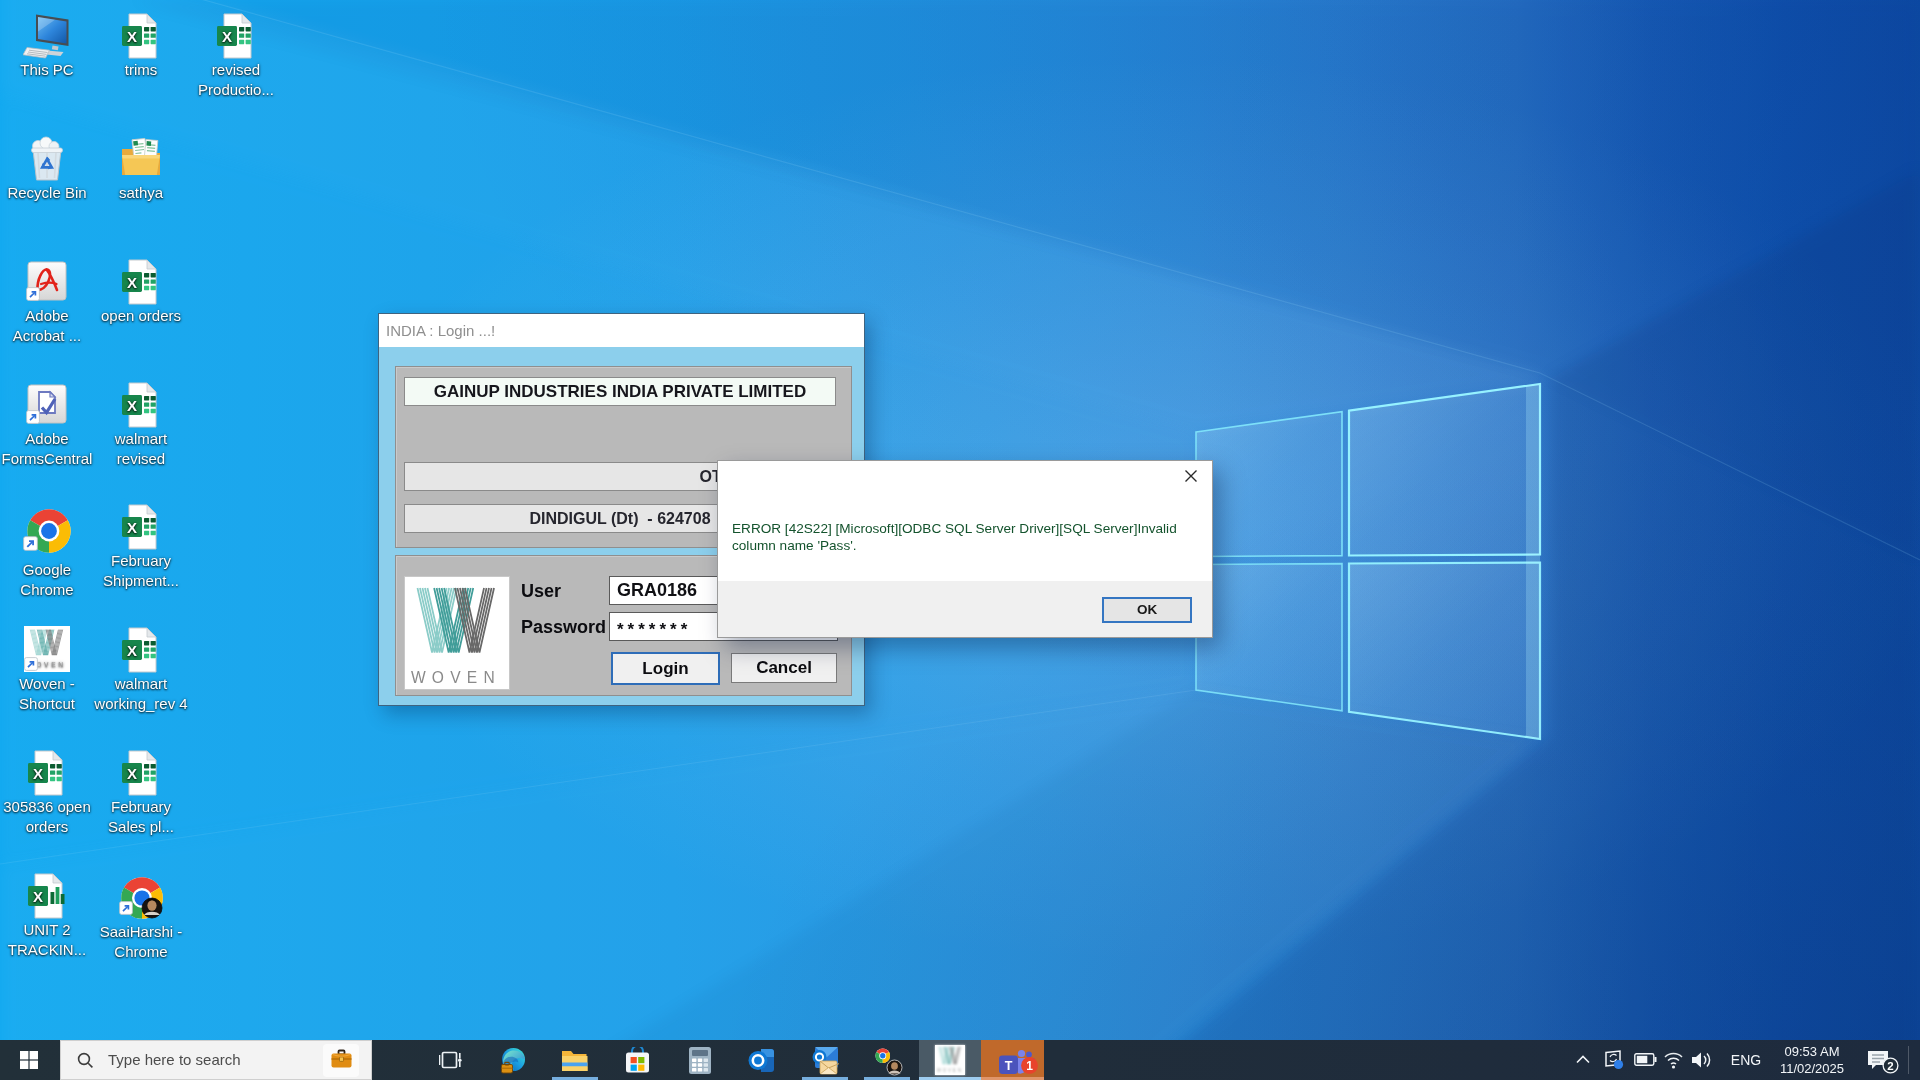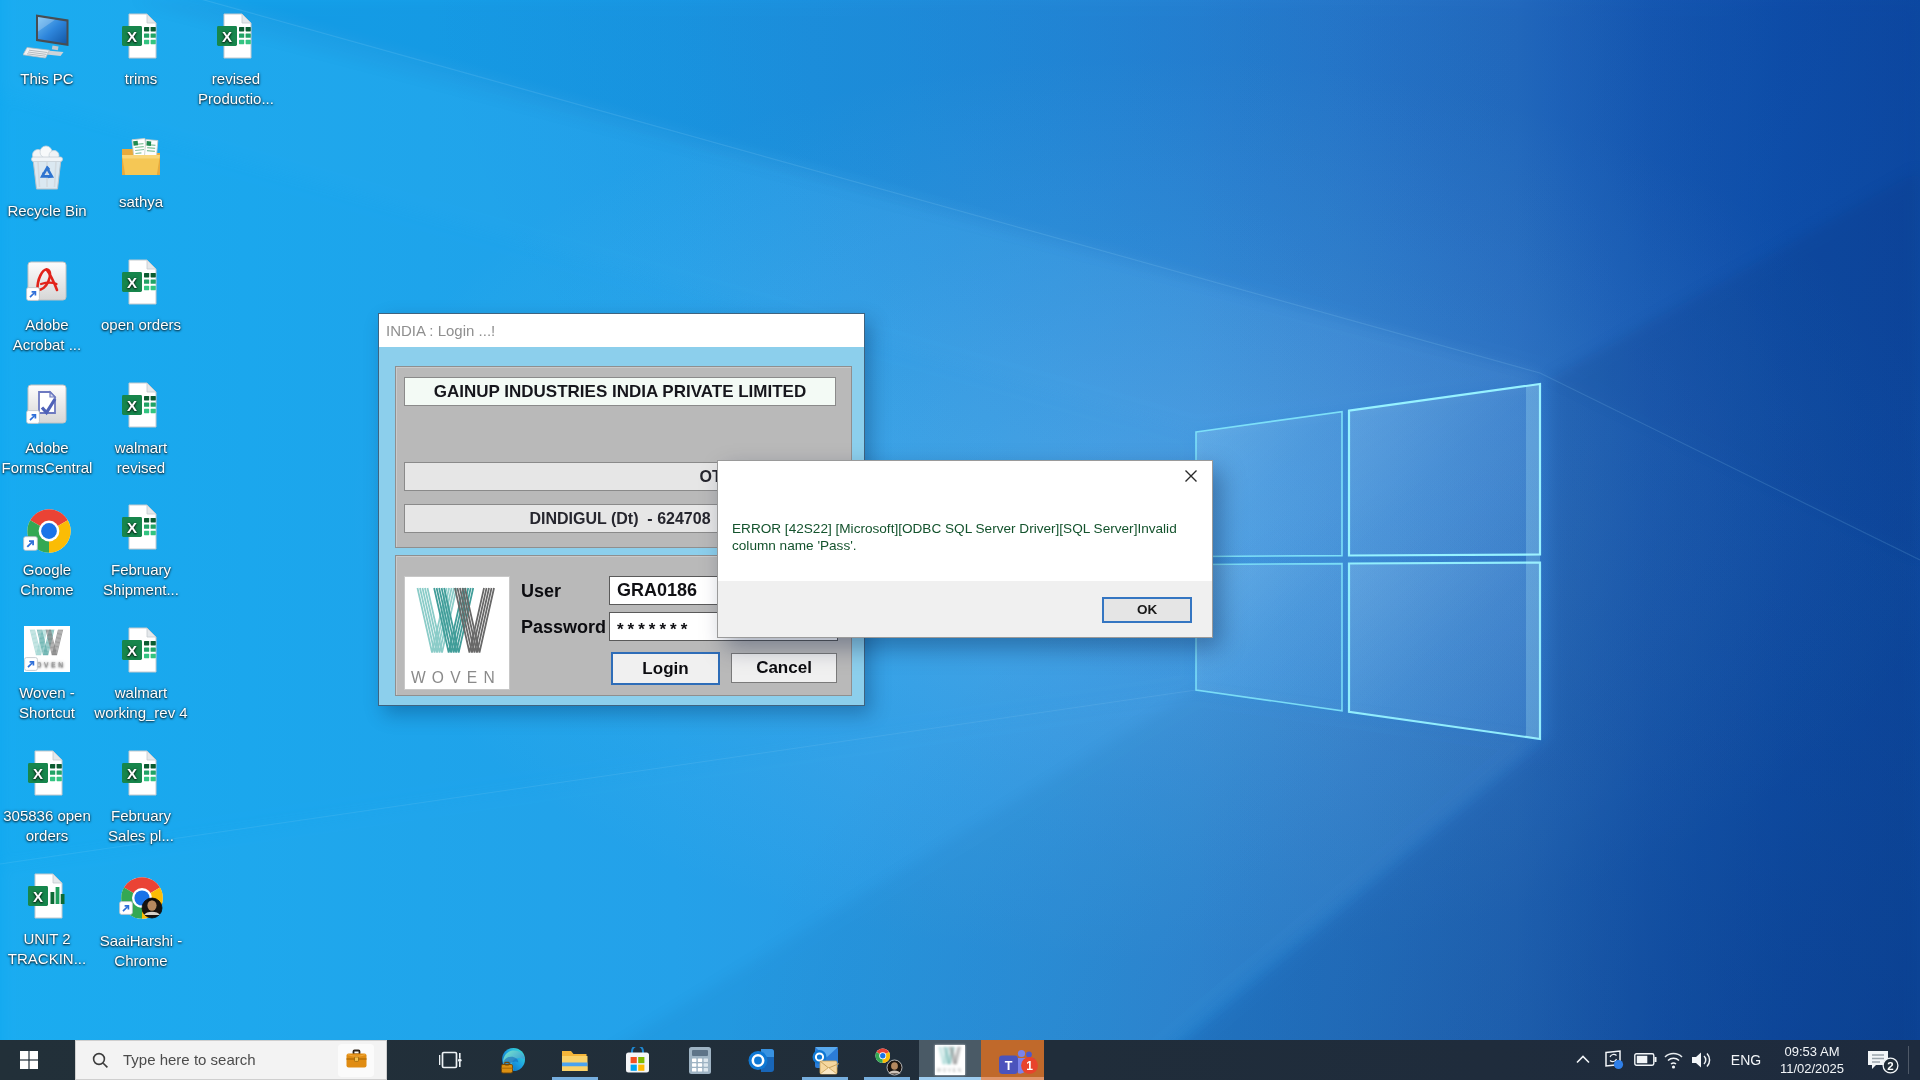--- a/index.html
+++ b/index.html
@@ -1,20 +1,20 @@
 <!DOCTYPE html>
 <html><head><meta charset="utf-8">
 <style>
 *{margin:0;padding:0;box-sizing:border-box}
 html,body{width:1920px;height:1080px;overflow:hidden;font-family:"Liberation Sans",sans-serif}
 .abs{position:absolute}
 .dicon{position:absolute;width:96px;text-align:center;color:#fff;font-size:15px;line-height:20px;
   text-shadow:0 1px 2px rgba(0,0,0,.85),0 0 3px rgba(0,0,0,.5)}
 .dicon svg{display:block;margin:0 auto}
-.dlbl{margin-top:9px}
+.dlbl{}
 </style></head>
 <body>
 <svg class="abs" style="left:0;top:0" width="1920" height="1080" viewBox="0 0 1920 1080">
 <defs>
 <linearGradient id="bgg" x1="0" y1="0.5" x2="1" y2="0.5">
 <stop offset="0" stop-color="#0fa8f0"></stop>
 <stop offset="0.35" stop-color="#1a9de8"></stop>
 <stop offset="0.55" stop-color="#2592e0"></stop>
 <stop offset="0.70" stop-color="#2d87d8"></stop>
 <stop offset="0.79" stop-color="#2c7cd0"></stop>
@@ -164,21 +164,21 @@
       <use href="#xl"></use>
     </svg>
     <div class="dlbl">trims</div>
   </div>
 <div class="dicon" style="left:188px;top:12px">
     <svg width="48" height="48">
       <use href="#xl"></use>
     </svg>
     <div class="dlbl">revised<br>Productio...</div>
   </div>
-<div class="dicon" style="left:-1px;top:144px">
+<div class="dicon" style="left:-1px;top:135px">
 <svg width="48" height="48" viewBox="0 0 48 48">
 <circle cx="15" cy="11" r="5.5" fill="#f2f5f7" stroke="#c9d3da" stroke-width="0.8"></circle>
 <circle cx="23" cy="8" r="6" fill="#f7f9fa" stroke="#c9d3da" stroke-width="0.8"></circle>
 <circle cx="31" cy="11.5" r="5" fill="#eef2f5" stroke="#c9d3da" stroke-width="0.8"></circle>
 <path d="M10,15 L38,15 L34.5,45 L13.5,45 Z" fill="#e6ebf0" fill-opacity="0.95" stroke="#b7c2ca" stroke-width="1"></path>
 <path d="M15,17 L16.5,43 M24,17 L24,43 M33,17 L31.5,43" stroke="#d2dae0" stroke-width="1.6"></path>
 <rect x="8.5" y="13" width="31" height="4.5" rx="2" fill="#f0f4f7" stroke="#c5ced5" stroke-width="0.8"></rect>
 <path d="M24,24 L28.8,32.4 H19.2 Z" fill="none" stroke="#2f74d0" stroke-width="2.6"></path>
 <path d="M24,22.5 l2.6,3 M28.8,32.4 l-3.8,1 M19.2,32.4 l1.2,-3.8" stroke="#2f74d0" stroke-width="1.7" fill="none"></path>
 </svg>
@@ -342,21 +342,21 @@
   </div>
 </div>
 
 <div class="abs" style="left:0;top:1040px;width:1920px;height:40px;background:linear-gradient(90deg,#223039 0%,#202d3a 55%,#1e2b3e 100%)">
   <svg class="abs" style="left:20px;top:11px" width="18" height="18" viewBox="0 0 18 18">
     <rect x="0" y="0" width="8.4" height="8.4" fill="#ffffff"></rect>
       <rect x="9.6" y="0" width="8.4" height="8.4" fill="#ffffff"></rect>
     <rect x="0" y="9.6" width="8.4" height="8.4" fill="#ffffff"></rect>
       <rect x="9.6" y="9.6" width="8.4" height="8.4" fill="#ffffff"></rect>
   </svg>
-  <div class="abs" style="left:75px;top:0;width:312px;height:40px;background:#f3f3f3;border:1px solid #cfcfcf">
+  <div class="abs" style="left:60px;top:0;width:312px;height:40px;background:#f3f3f3;border:1px solid #cfcfcf">
     <svg class="abs" style="left:16px;top:11px" width="17" height="17" viewBox="0 0 17 17">
       <circle cx="7" cy="7" r="5.4" fill="none" stroke="#3c3c3c" stroke-width="1.6"></circle>
       <path d="M11.2,11.2 L15.4,15.4" stroke="#3c3c3c" stroke-width="1.6"></path>
     </svg>
     <div class="abs" style="left:47px;top:0;line-height:38px;font-size:15px;color:#4c4c4c">Type here to search</div>
     <div class="abs" style="left:262px;top:3px;width:36px;height:33px;background:#fbfbfb;border-radius:4px">
       <svg class="abs" style="left:7px;top:5px" width="23" height="23" viewBox="0 0 23 23">
         <rect x="8.5" y="1.5" width="6" height="4" rx="1" fill="none" stroke="#2e2217" stroke-width="1.8"></rect>
         <rect x="1.5" y="4.5" width="20" height="14" rx="2" fill="#e08c12"></rect>
         <path d="M1.5,10 H21.5" stroke="#b36d08" stroke-width="1.4"></path>

